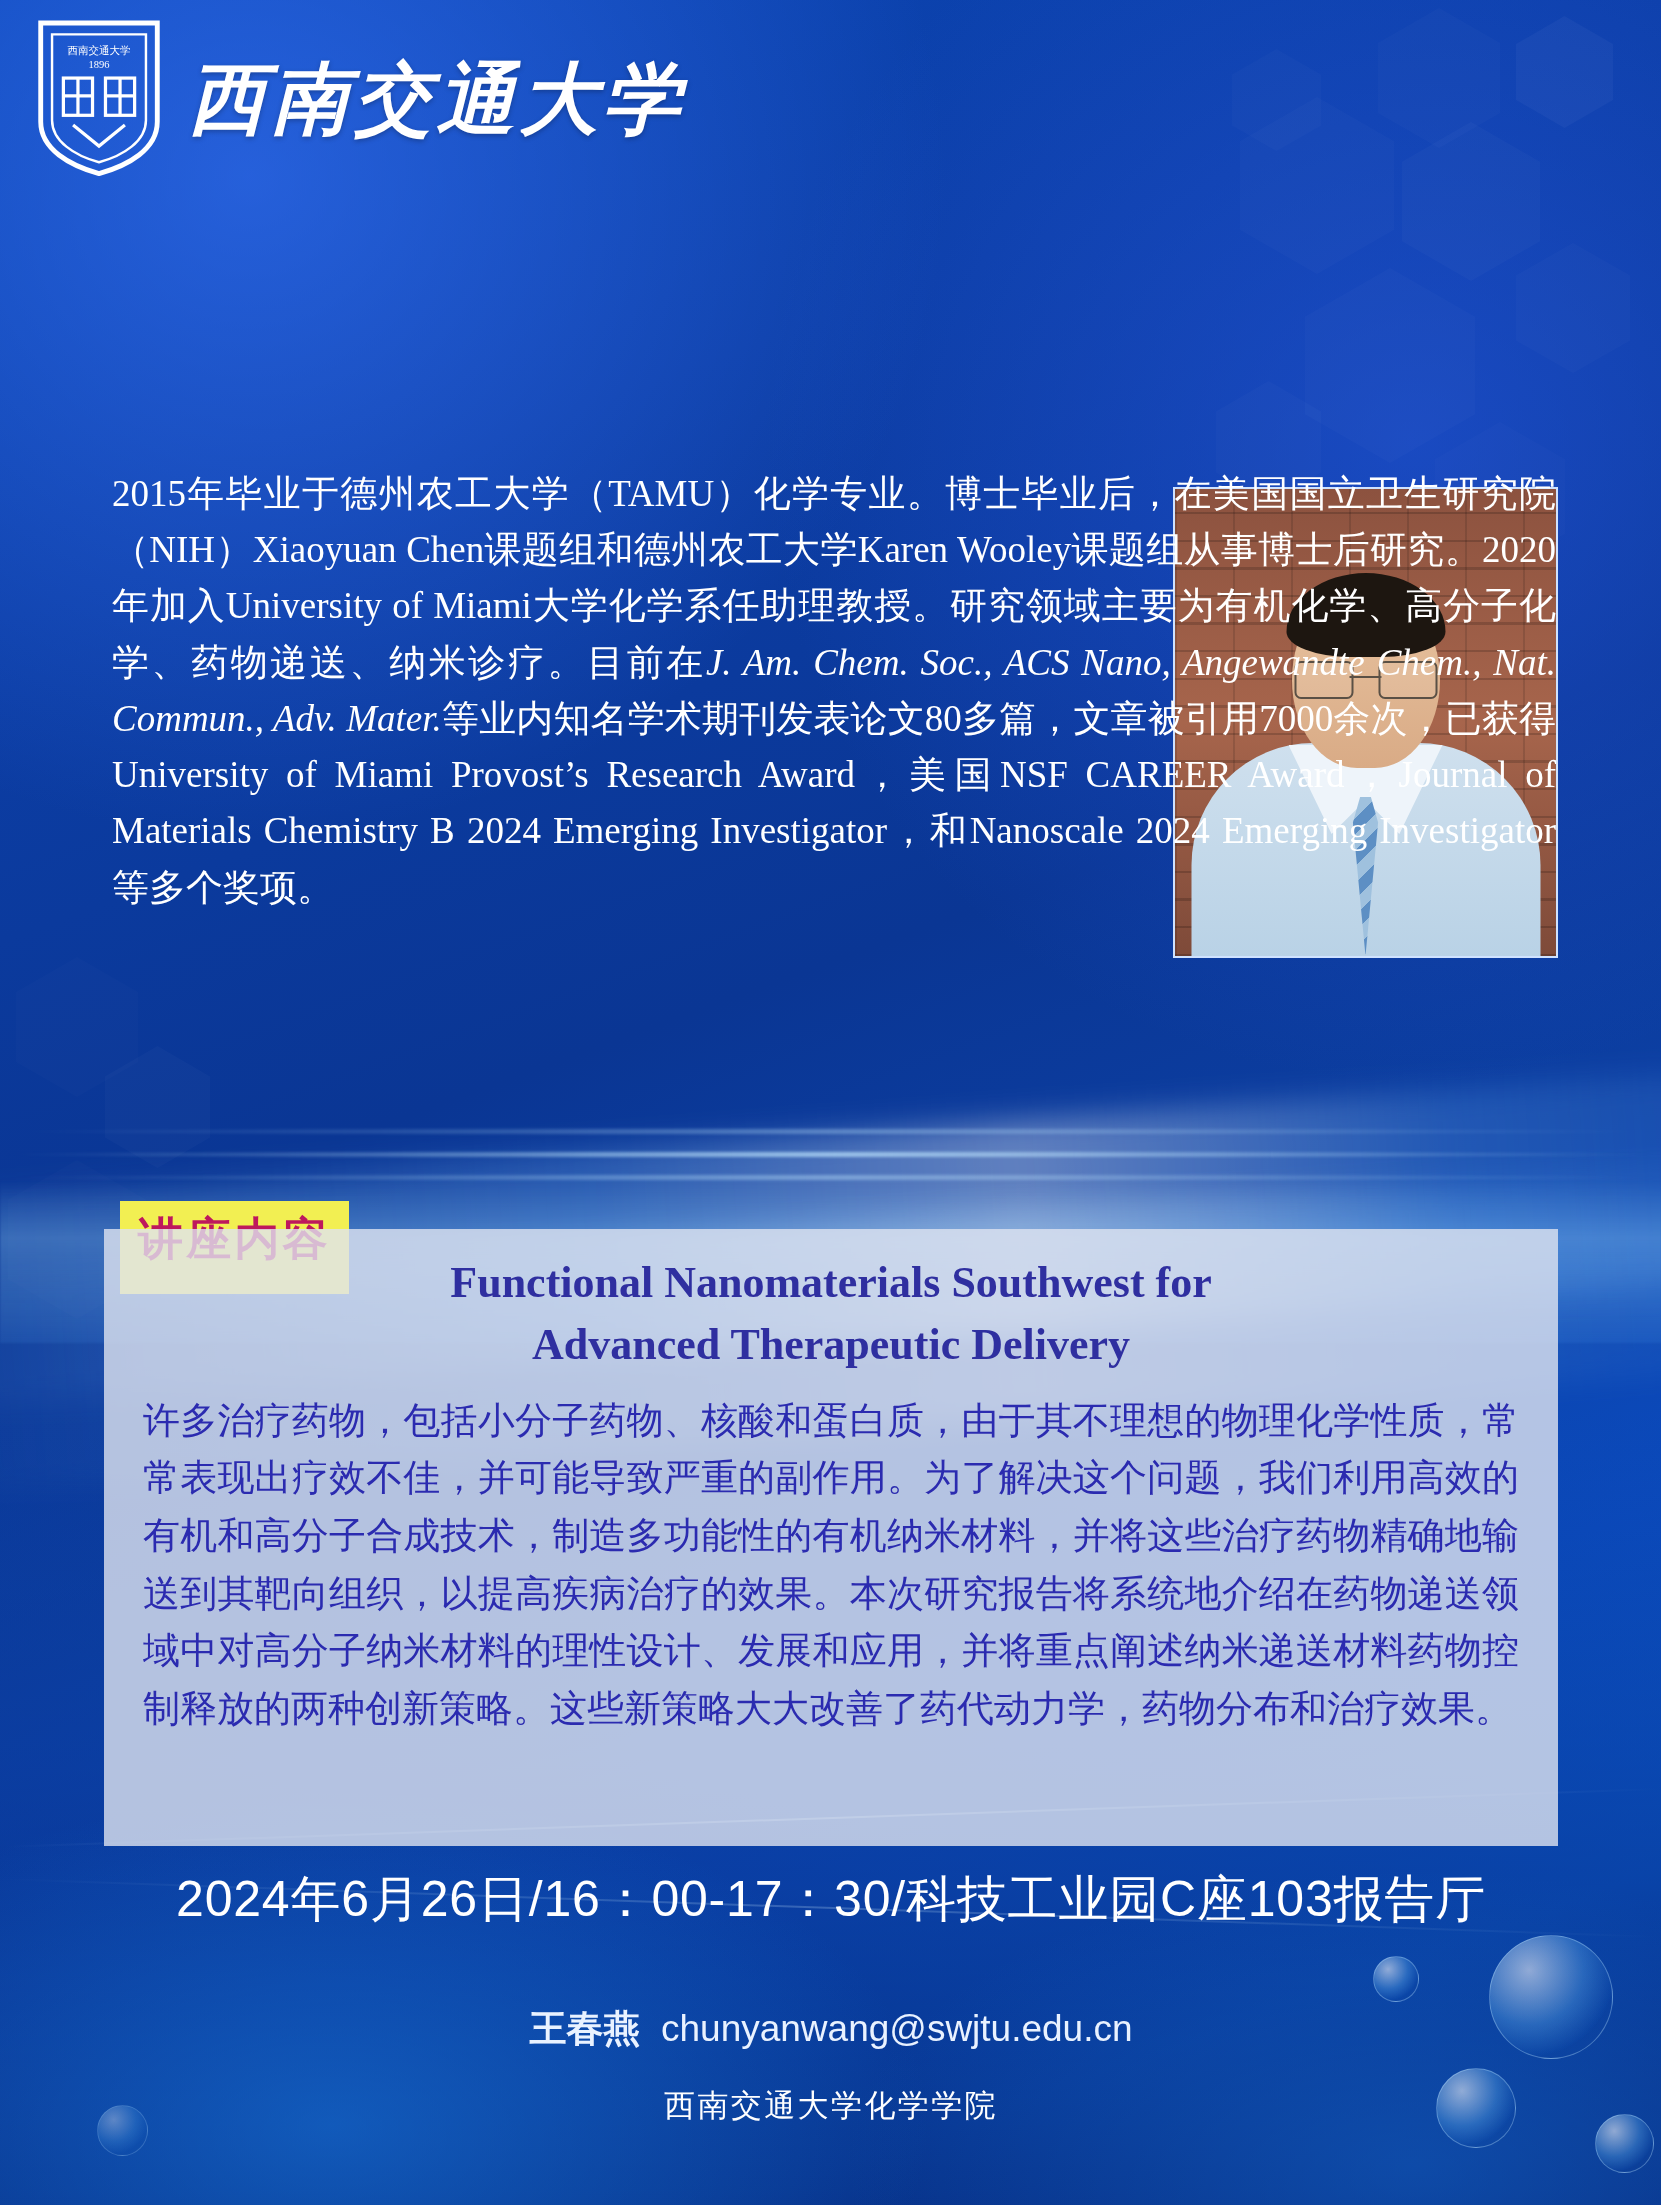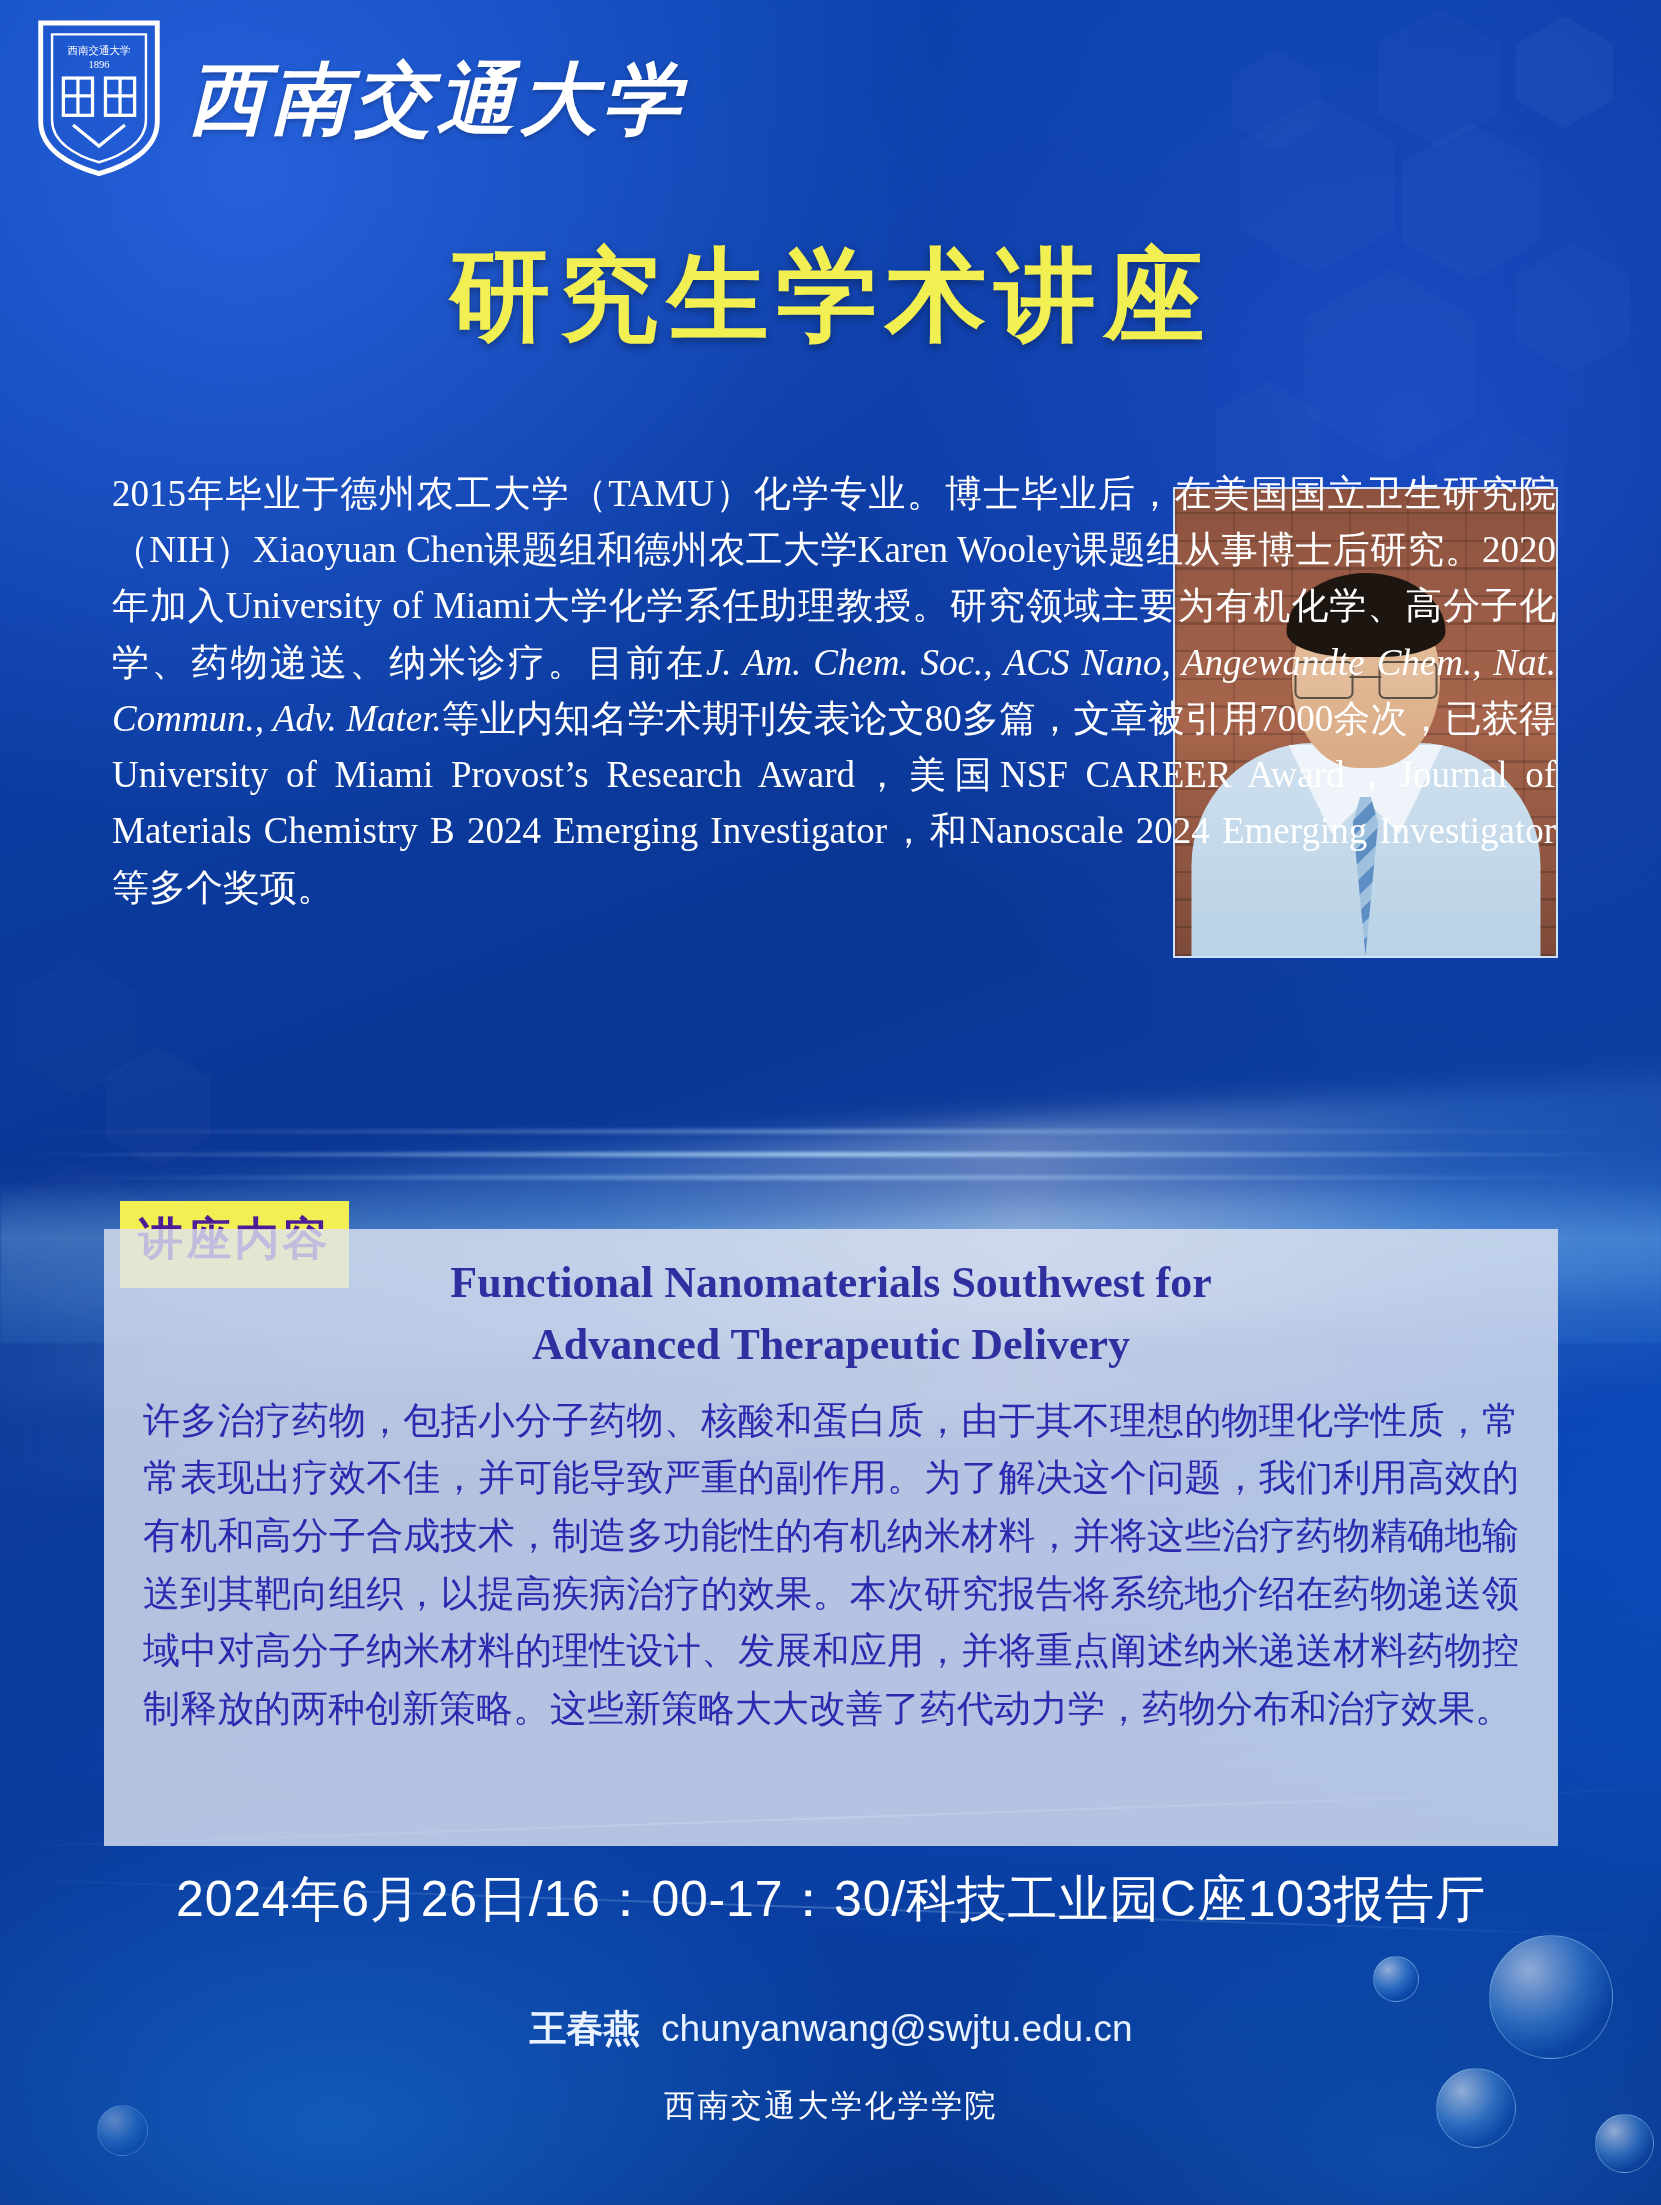--- a/index.html
+++ b/index.html
@@ -146,23 +146,23 @@
   }
 
   
   .band{
     position:absolute;left:0;top:1181px;width:100%;height:162px;
     background:linear-gradient(180deg, rgba(120,200,255,.0), rgba(150,215,255,.30) 35%, rgba(90,170,245,.12));
     filter:blur(0.8px);
   }
   .tag{
     position:absolute;top:1201px;left:120px;
-    background:#f2ef52;color:#4c1d95;
+    background:#f2ef52;color:#be185d;
     font-family:"Liberation Sans", sans-serif;font-weight:bold;
-    font-size:45px;letter-spacing:3.2px;padding:8px 18px 19px;
+    font-size:45px;letter-spacing:3.2px;padding:8px 18px 25px;
   }
   .panel{
     position:absolute;top:1229px;left:104px;width:1454px;height:617px;
     background:rgba(223,228,240,0.80);
   }
   .panel h2{
     margin:0;padding:23px 73px 0;
     text-align:center;color:#2f2fa0;
     font-family:"Liberation Serif", serif;
     font-weight:bold;font-size:44px;line-height:1.42;
@@ -241,21 +241,20 @@
         <path d="M40 96 H76 M92 96 H128" stroke="#ffffff" stroke-width="4"></path>
         <path d="M58 74 V120 M110 74 V120" stroke="#ffffff" stroke-width="4"></path>
         <path d="M52 132 L84 158 L116 132" fill="none" stroke="#ffffff" stroke-width="4"></path>
       </svg>
     </div>
     <div class="wordmark">
       <div class="cn-name">西南交通大学</div>
     </div>
   </div>
 
-  <div class="main-title">研究生学术讲座</div>
 
 
   <div class="photo">
     <div class="brick"></div>
     <div class="body"></div>
     <div class="collar"></div>
     <div class="tie"></div>
     <div class="man-head"></div>
     <div class="hair"></div>
     <div class="glasses">

